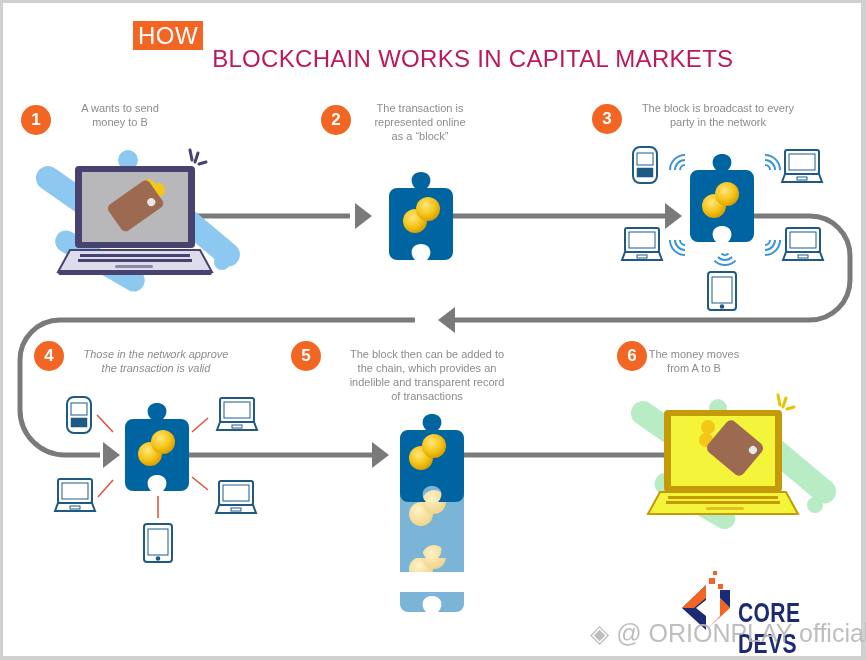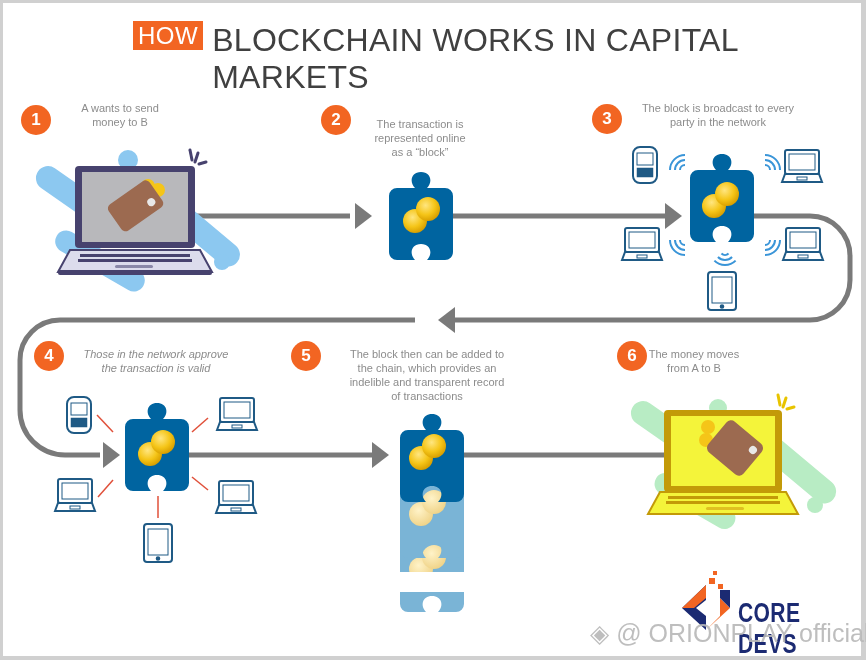--- a/index.html
+++ b/index.html
@@ -1,20 +1,20 @@
 <!DOCTYPE html>
 <html><head>
 <meta charset="utf-8">
 <style>
   html,body{margin:0;padding:0;}
   body{width:866px;height:660px;background:#d0d0d0;position:relative;overflow:hidden;font-family:"Liberation Sans",sans-serif;}
   #canvas{position:absolute;left:3px;top:3px;width:858px;height:653px;background:#fff;}
   .title{position:absolute;left:133px;top:20px;height:30px;display:flex;align-items:center;}
   .how{background:#f26522;color:#fff;font-size:24px;padding:1px 5px 0 5px;height:28px;line-height:28px;letter-spacing:0.5px;}
-  .title-rest{color:#404040;font-size:32px;margin-left:9px;letter-spacing:0.3px;margin-top:48px;}
+  .title-rest{color:#be185d;font-size:24px;margin-left:9px;letter-spacing:0.3px;margin-top:48px;}
   .badge{position:absolute;width:30px;height:30px;border-radius:50%;background:#f26522;color:#fff;font-weight:bold;font-size:17px;text-align:center;line-height:30px;}
   .cap{position:absolute;color:#8c8c8c;font-size:11px;line-height:14px;text-align:center;white-space:pre-line;}
   svg.scene{position:absolute;left:0;top:0;}
   .logo-text{position:absolute;left:738px;top:598px;color:#1b2a72;font-size:27px;font-weight:bold;letter-spacing:0.5px;transform:scaleX(0.78);transform-origin:left;}
   .watermark{position:absolute;left:590px;top:619px;color:#b8b8b8;font-size:25px;opacity:0.9;white-space:nowrap;}
 </style>
 </head>
 <body>
 
 <div id="canvas"></div>
@@ -201,21 +201,21 @@
 <div class="title">
   <span class="how">HOW</span>
   <span class="title-rest">BLOCKCHAIN WORKS IN CAPITAL MARKETS</span>
 </div>
 
 <div class="badge" style="left:21px;top:105px;">1</div>
 <div class="cap" style="left:60px;top:101px;width:120px;">A wants to send
 money to B</div>
 
 <div class="badge" style="left:321px;top:105px;">2</div>
-<div class="cap" style="left:365px;top:117px;width:110px;text-align:center;">The transaction is
+<div class="cap" style="left:365px;top:101px;width:110px;text-align:center;">The transaction is
 represented online
 as a “block”</div>
 
 <div class="badge" style="left:592px;top:104px;">3</div>
 <div class="cap" style="left:620px;top:101px;width:196px;">The block is broadcast to every
 party in the network</div>
 
 <div class="badge" style="left:34px;top:341px;">4</div>
 <div class="cap" style="left:66px;top:347px;width:180px;font-style:italic;">Those in the network approve
 the transaction is valid</div>

